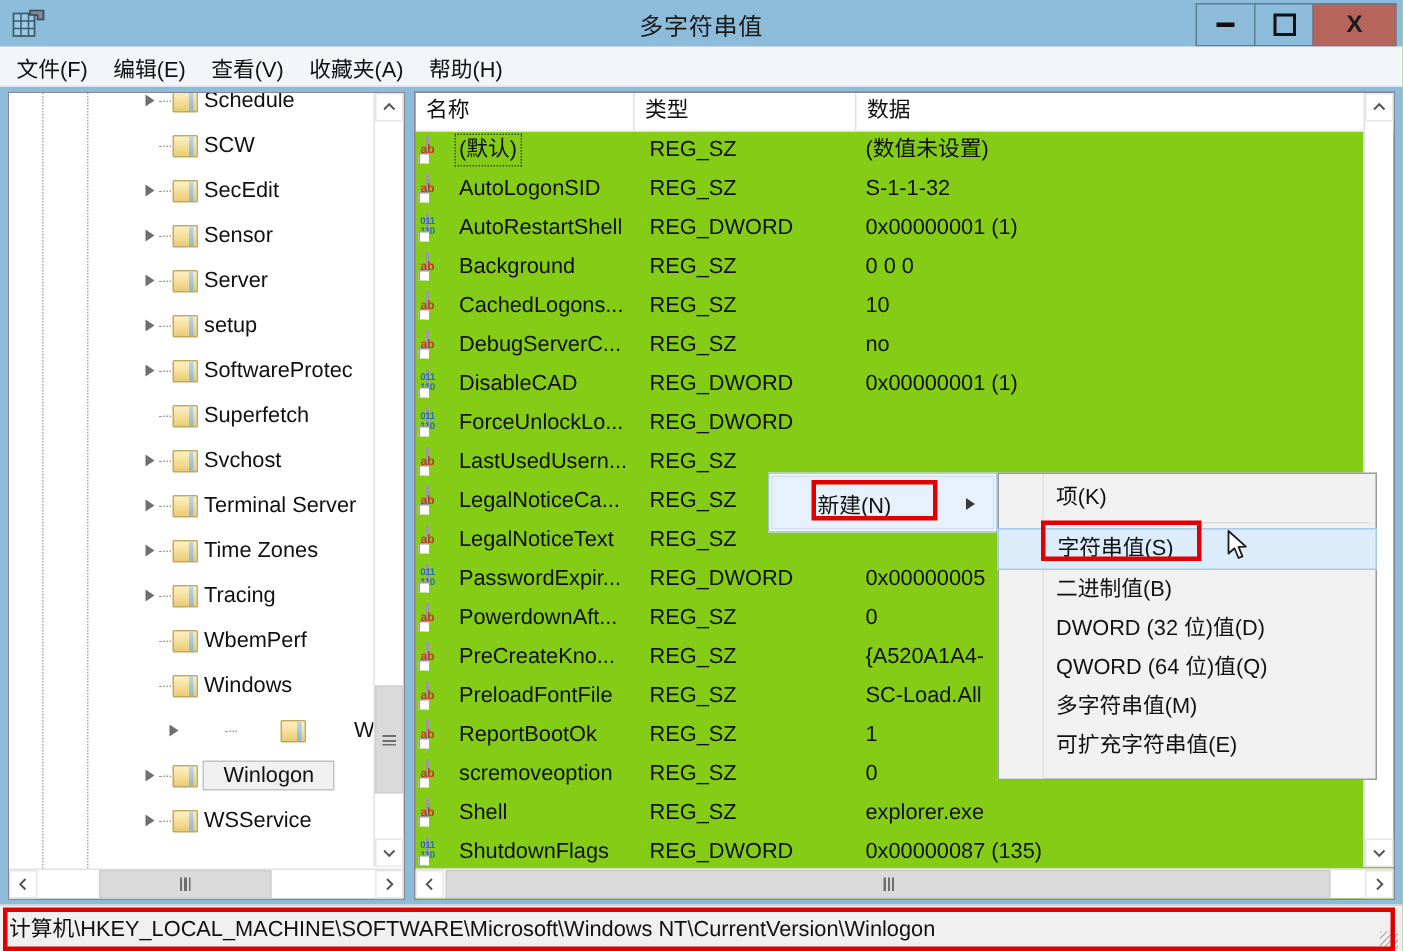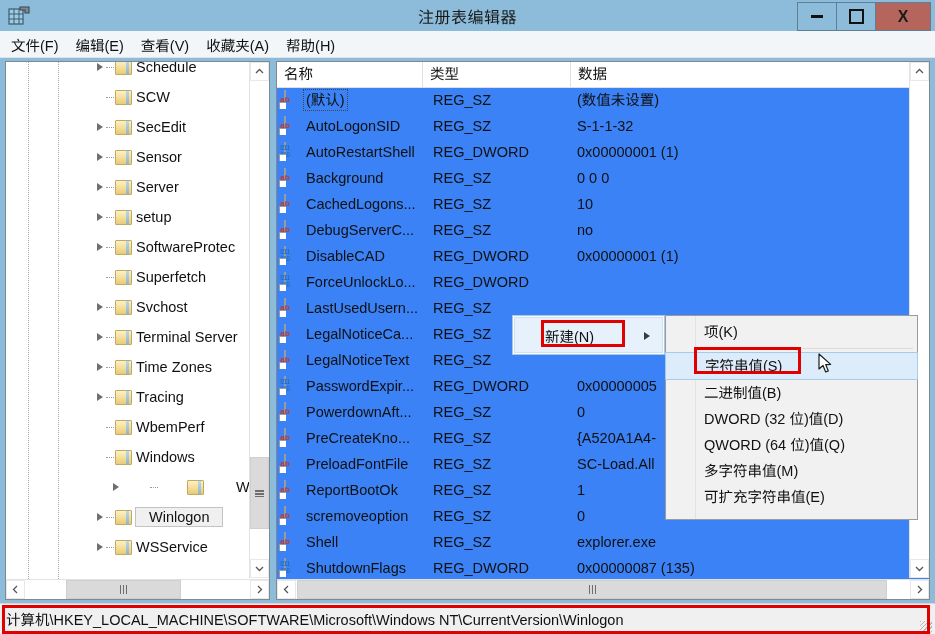--- a/index.html
+++ b/index.html
@@ -30,21 +30,21 @@
   .menubar{position:absolute;left:0;top:31px;width:935px;height:27px;background:#f3f6f8;
            border-bottom:1px solid #dfe4e8;display:flex;align-items:center;padding-left:11px;box-sizing:border-box;}
   .menubar .mi{font-size:14.5px;color:#111;margin-right:17px;white-space:nowrap;}
 
   
   .client{position:absolute;left:0;top:58px;width:935px;height:545px;background:#8cbcd9;}
 
   .pane-tree{position:absolute;left:5px;top:3px;width:265px;height:539px;
              background:#ffffff;border:1px solid #828790;box-sizing:border-box;overflow:hidden;}
   .pane-list{position:absolute;left:276px;top:3px;width:654px;height:539px;
-             background:#3b82f6;border:1px solid #828790;box-sizing:border-box;overflow:hidden;}
+             background:#84cc16;border:1px solid #828790;box-sizing:border-box;overflow:hidden;}
 
   
   .tree{position:absolute;left:0;top:0;width:245px;height:516px;overflow:hidden;}
   .trow{position:relative;height:30px;display:flex;align-items:center;white-space:nowrap;}
   .tarrow{width:12px;height:12px;display:inline-block;position:relative;flex:0 0 12px;}
   .tarrow.has:after{content:"";position:absolute;left:3px;top:2px;
       border-left:6px solid #6f6f6f;border-top:4px solid transparent;border-bottom:4px solid transparent;}
   .tdash{width:8px;flex:0 0 8px;border-top:1px dotted #9a9a9a;margin-top:1px;}
   .folder{width:17px;height:15px;flex:0 0 17px;margin:0 4px 0 1px;position:relative;}
   .folder .f-back{position:absolute;left:0;top:0;width:17px;height:15px;
@@ -131,21 +131,21 @@
     <div class="app-icon">
       <svg width="24" height="23" viewBox="0 0 24 23">
         <rect x="1" y="5" width="14" height="15" fill="#9fcbe0" stroke="#3a5d72" stroke-width="1.2"></rect>
         <line x1="1" y1="10" x2="15" y2="10" stroke="#3a5d72" stroke-width="1"></line>
         <line x1="1" y1="15" x2="15" y2="15" stroke="#3a5d72" stroke-width="1"></line>
         <line x1="6" y1="5" x2="6" y2="20" stroke="#3a5d72" stroke-width="1"></line>
         <line x1="11" y1="5" x2="11" y2="20" stroke="#3a5d72" stroke-width="1"></line>
         <path d="M12 3 L21 3 L21 9 L17 9 L17 6 L12 6 Z" fill="#7e8a93" stroke="#3a4750" stroke-width="1.1"></path>
       </svg>
     </div>
-    <div class="title-text">注册表编辑器</div>
+    <div class="title-text">多字符串值</div>
     <div class="winbtns">
       <div class="wb">
           <i class="glyph-min"></i>
         </div>
       <div class="wb">
           <i class="glyph-max"></i>
         </div>
       <div class="wb close">X</div>
     </div>
   </div>

